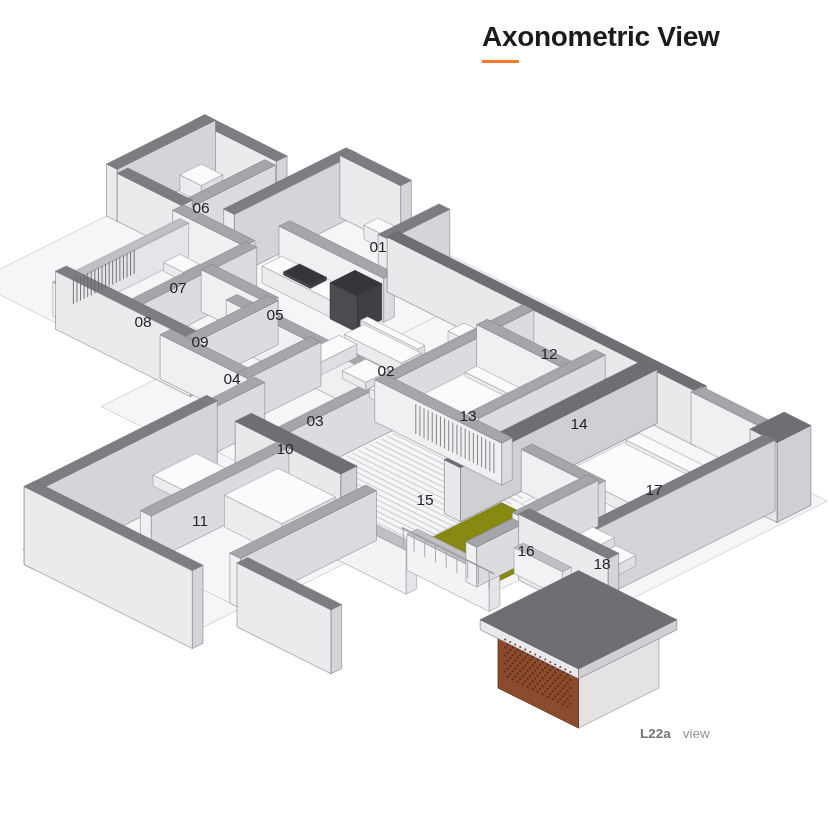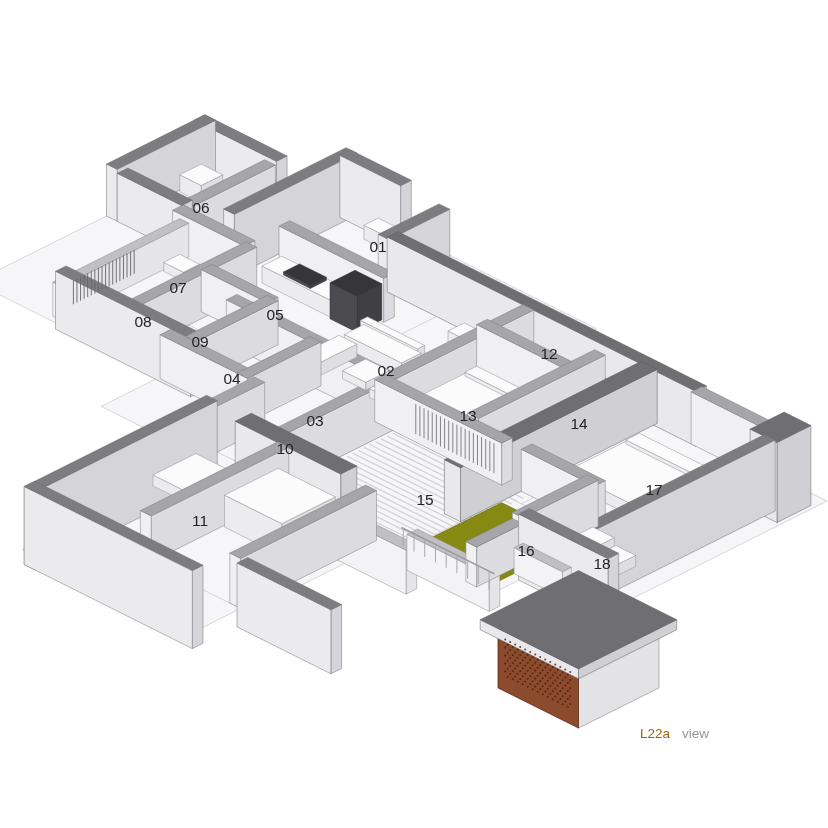--- a/index.html
+++ b/index.html
@@ -3,21 +3,21 @@
 <meta charset="utf-8">
 <style>
   html,body{margin:0;padding:0;background:#ffffff;}
   .stage{position:relative;width:828px;height:828px;background:#ffffff;overflow:hidden;
          font-family:"Liberation Sans",sans-serif;}
   .drawing{position:absolute;left:0;top:0;}
   .title-block{position:absolute;left:482px;top:22px;}
   .title-text{font-size:28px;font-weight:600;letter-spacing:-0.3px;color:#1b1b1e;line-height:1.1;}
   .title-rule{width:37px;height:3px;margin-top:7px;background:#F07A28;}
   .caption{position:absolute;left:640px;top:726px;font-size:13.5px;color:#1a1a1c;}
-  .caption .bold{font-weight:normal;color:#a16207;margin-top:24px;}
+  .caption .bold{font-weight:bold;color:#737373;margin-top:24px;}
   .caption .soft{font-weight:normal;color:#96969b;margin-left:12px;}
   svg text{font-family:"Liberation Sans",sans-serif;}
 </style>
 </head>
 <body>
 
 <div class="stage">
 
   <svg class="drawing" id="axo" width="828" height="828" viewBox="0 0 828 828">
       <g>
@@ -466,18 +466,22 @@
         <text x="549" y="359" text-anchor="middle" font-size="15.5" fill="#232327">12</text>
         <text x="468" y="421" text-anchor="middle" font-size="15.5" fill="#232327">13</text>
         <text x="579" y="429" text-anchor="middle" font-size="15.5" fill="#232327">14</text>
         <text x="425" y="505" text-anchor="middle" font-size="15.5" fill="#232327">15</text>
         <text x="526" y="556" text-anchor="middle" font-size="15.5" fill="#232327">16</text>
         <text x="654" y="495" text-anchor="middle" font-size="15.5" fill="#232327">17</text>
         <text x="602" y="569" text-anchor="middle" font-size="15.5" fill="#232327">18</text>
       </g>
     </svg>
 
+  <div class="title-block">
+    <div class="title-text">Axonometric View</div>
+    <div class="title-rule" style="background: rgb(240, 122, 40);"></div>
+  </div>
 
   <div class="caption">
     <span class="bold">L22a</span><span class="soft">view</span>
   </div>
 
 </div>
 
 </body></html>

